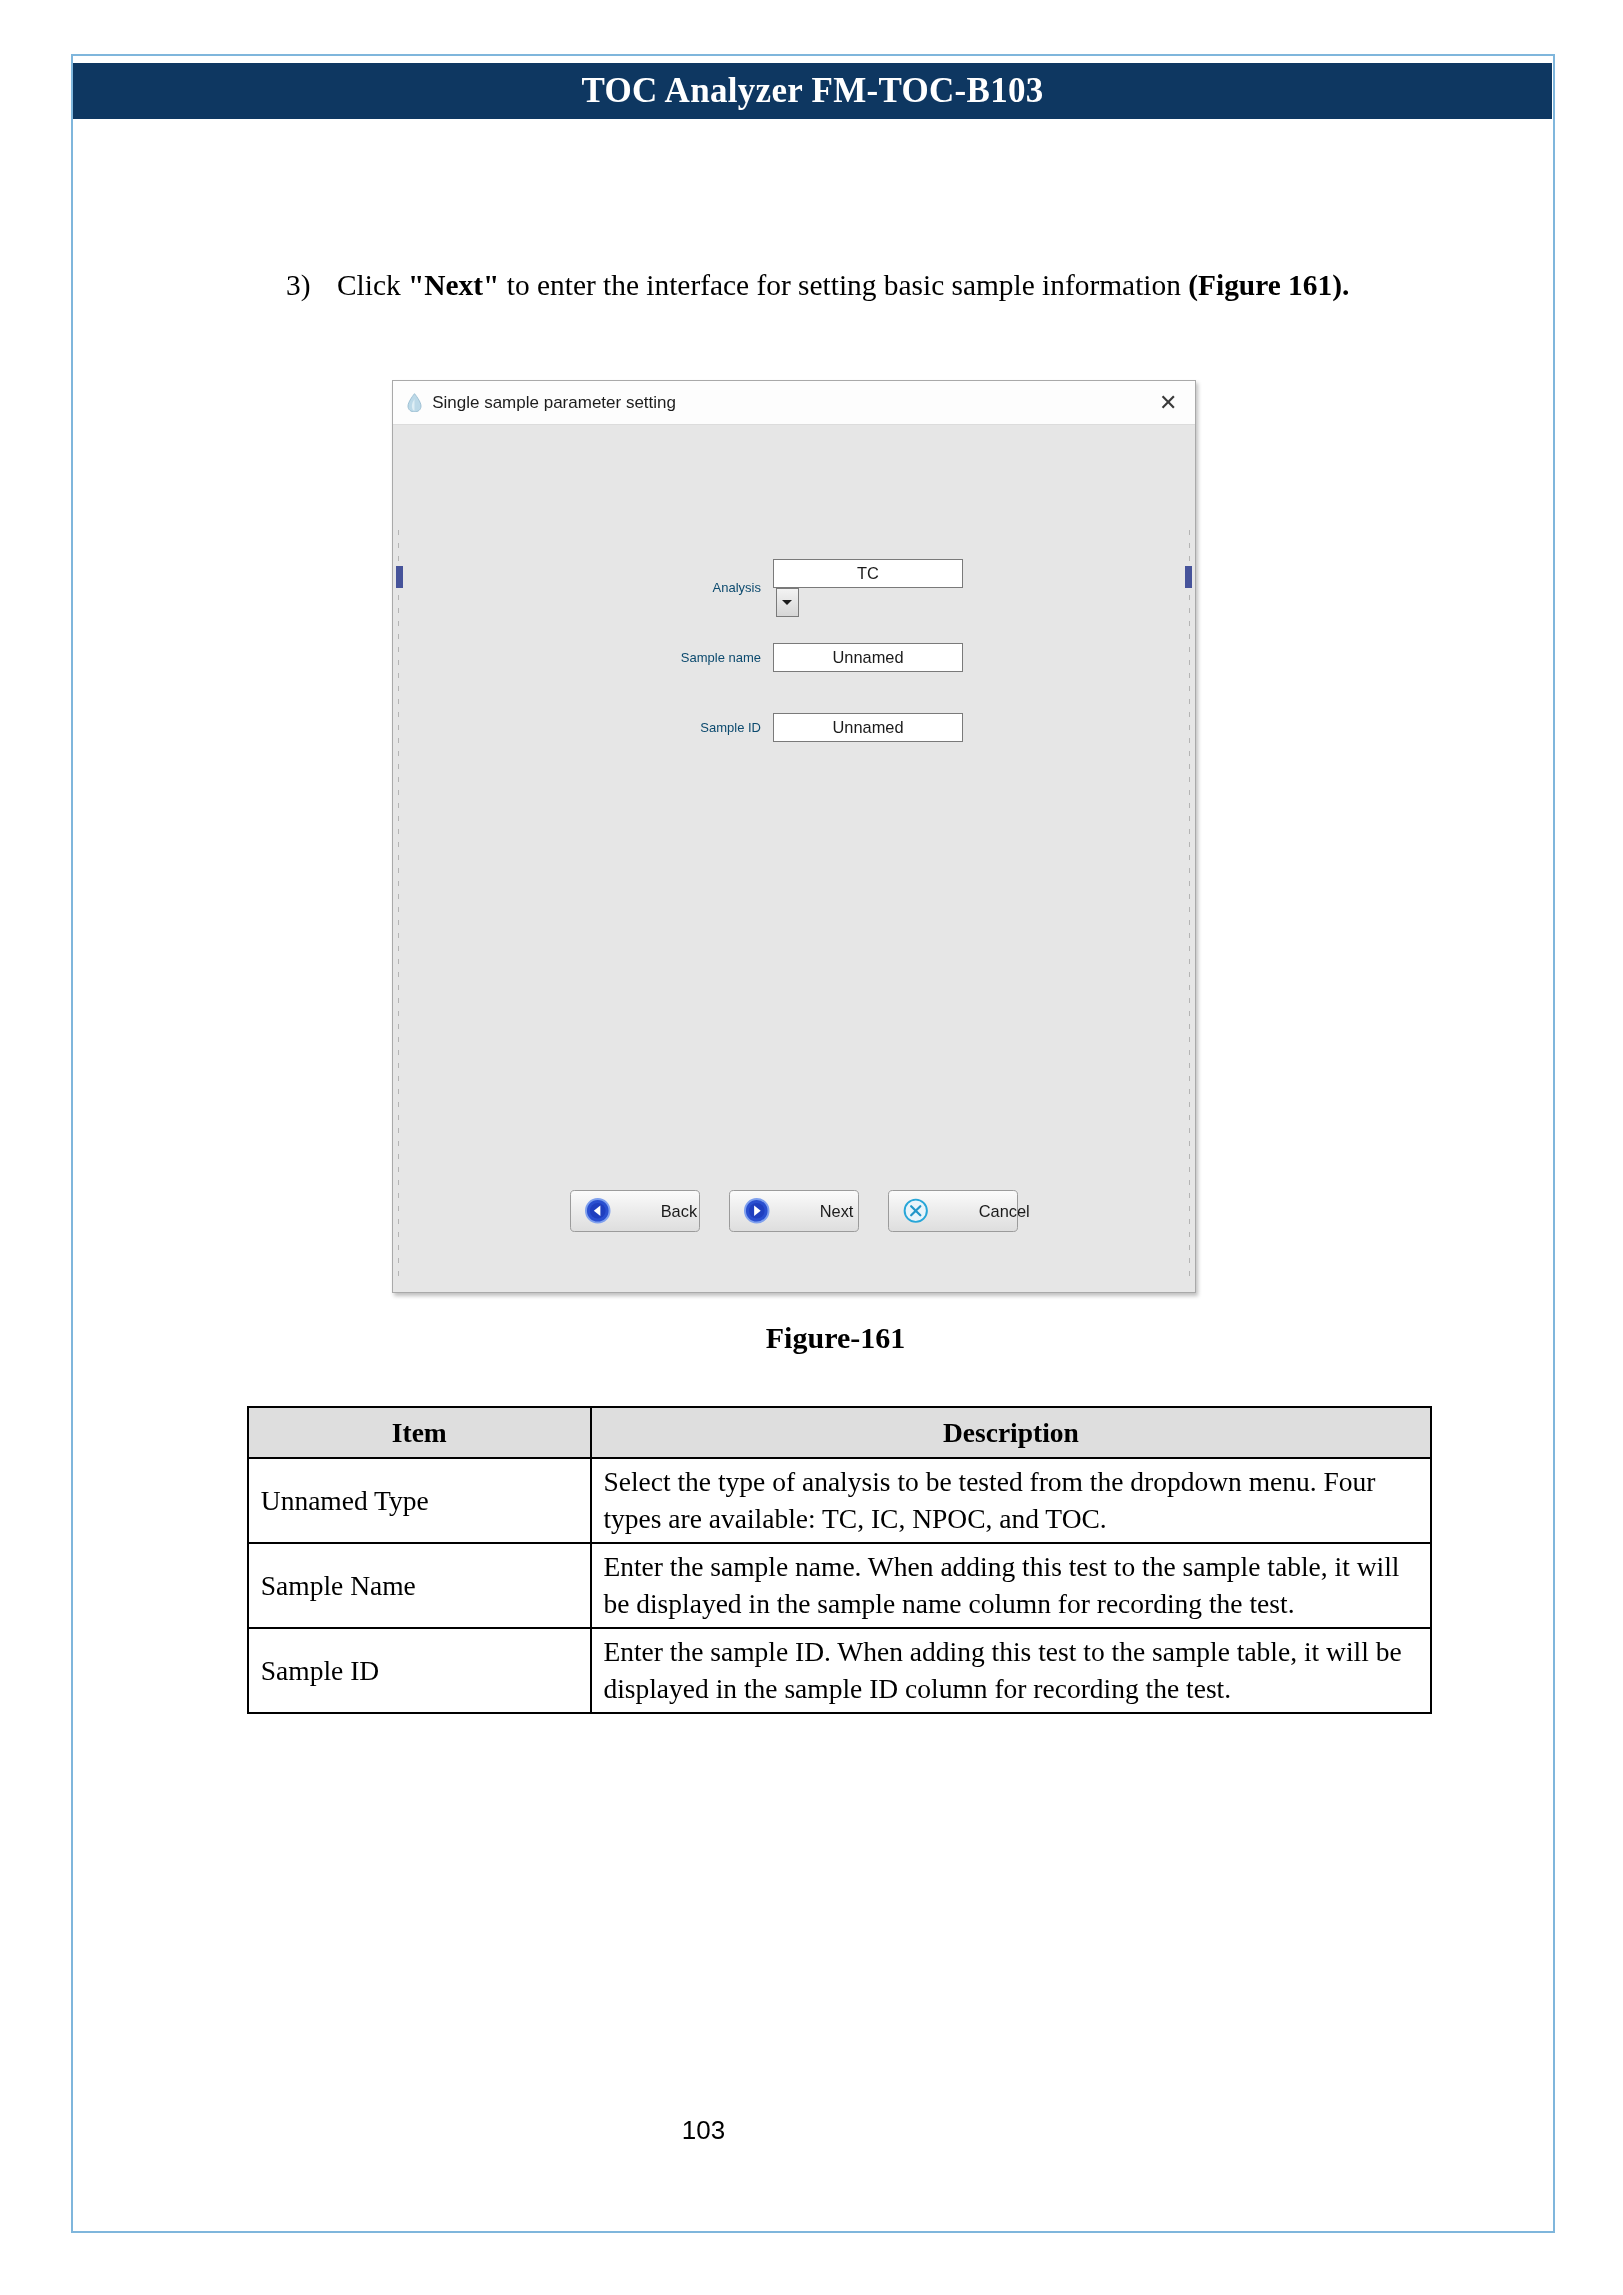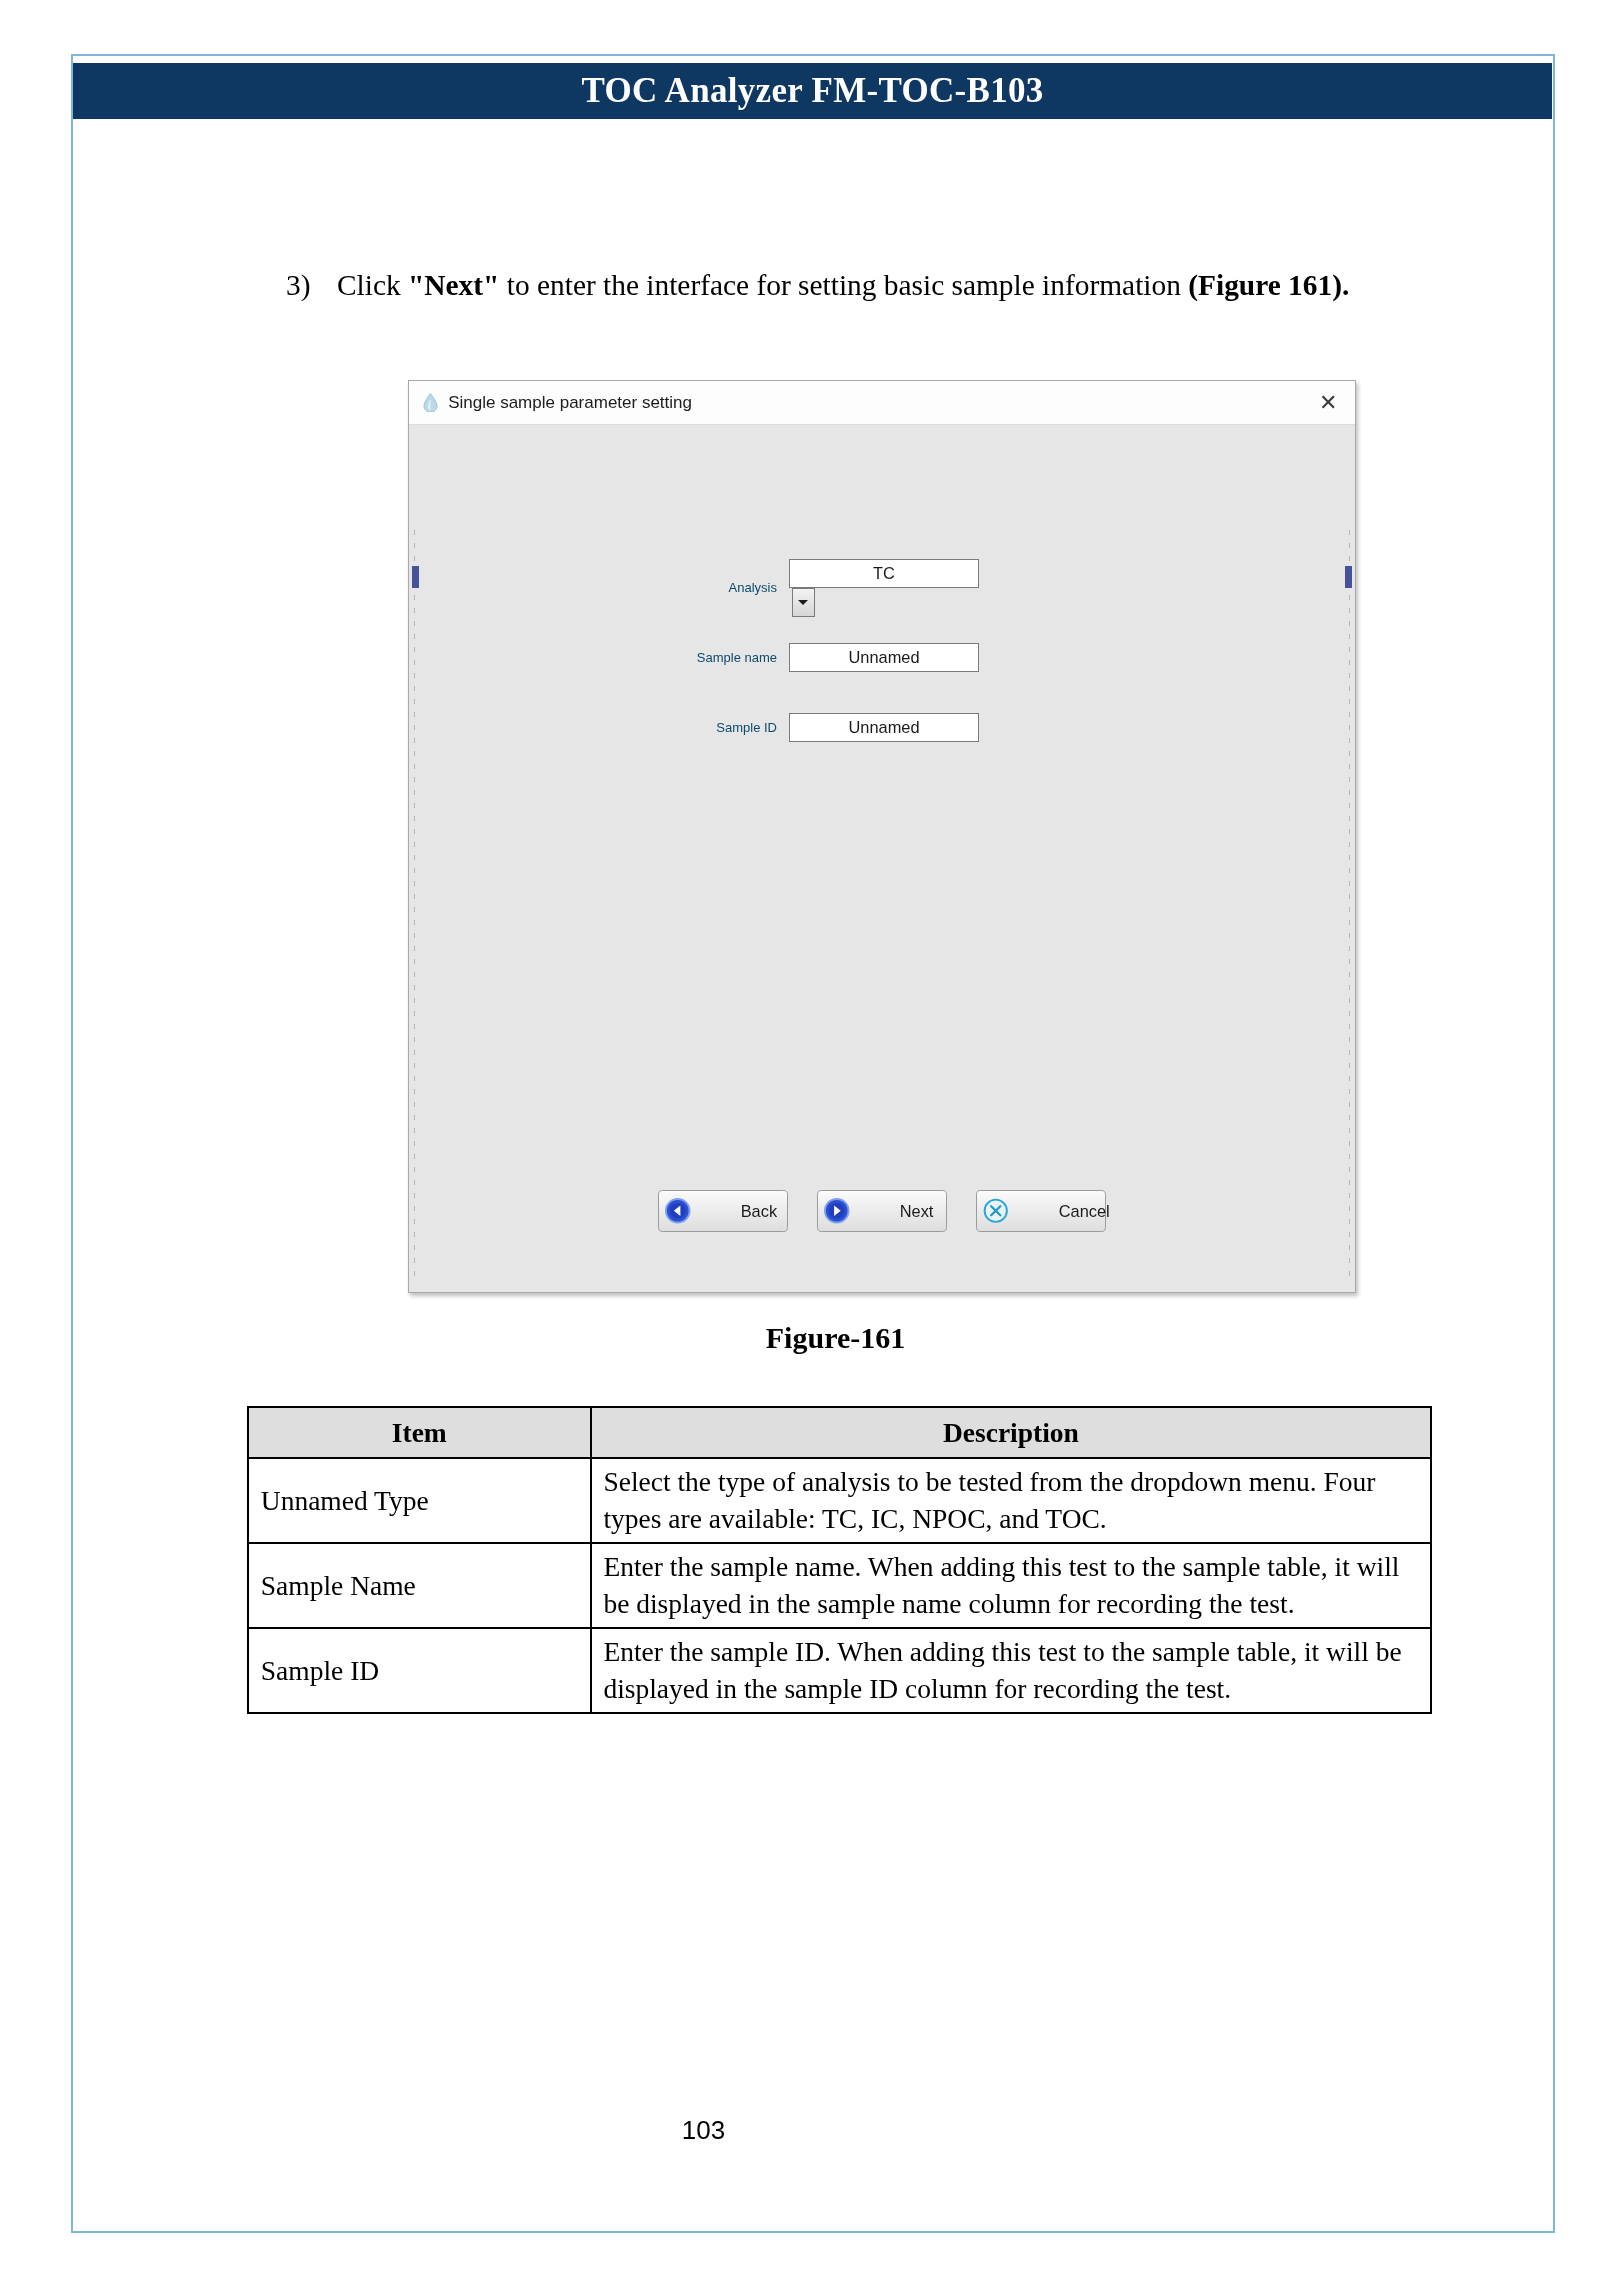--- a/index.html
+++ b/index.html
@@ -67,23 +67,23 @@
   .instruction-body {
     display: block;
     margin-left: 51px;
     text-align: left;
   }
   .b { font-weight: bold; }
 
   
   .dialog {
     position: absolute;
-    left: 408px;
+    left: 392px;
     top: 380px;
-    width: 948px;
+    width: 804px;
     height: 913px;
     background: #e6e6e6;
     border: 0.7px solid #a9a9a9;
     box-shadow: 2px 2.6px 3.9px rgba(0,0,0,0.25);
     box-sizing: border-box;
   }
   .dialog-titlebar {
     height: 44px;
     background: #fdfdfd;
     border-bottom: 0.7px solid #dcdcdc;
@@ -217,21 +217,21 @@
     gap: 29px;
   }
   .dlg-btn {
     width: 130px;
     height: 42px;
     border: 1.3px solid #9b9b9b;
     border-radius: 4.6px;
     background: linear-gradient(to bottom, #fbfbfb 0%, #ededed 45%, #dedede 100%);
     display: flex;
     align-items: center;
-    padding-left: 5px;
+    padding-left: 13px;
     box-sizing: border-box;
     font-family: "Liberation Sans", sans-serif;
     font-size: 16.4px;
     color: #1b1b1b;
     gap: 40px;
   }
   .dlg-btn-icon {
     width: 27.5px;
     height: 27.5px;
     flex: 0 0 auto;

